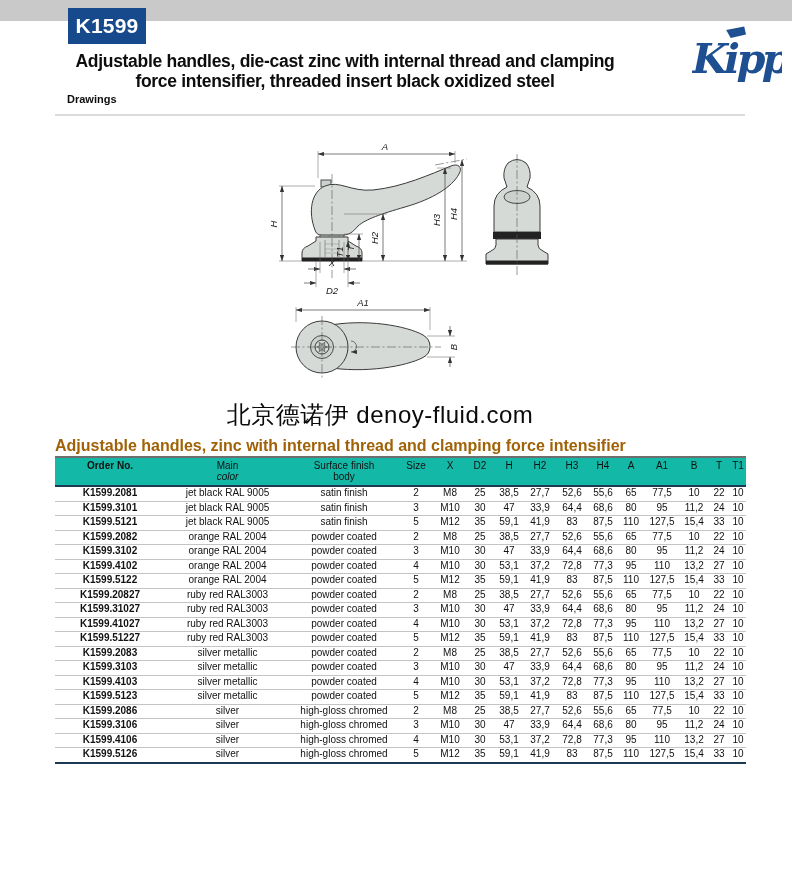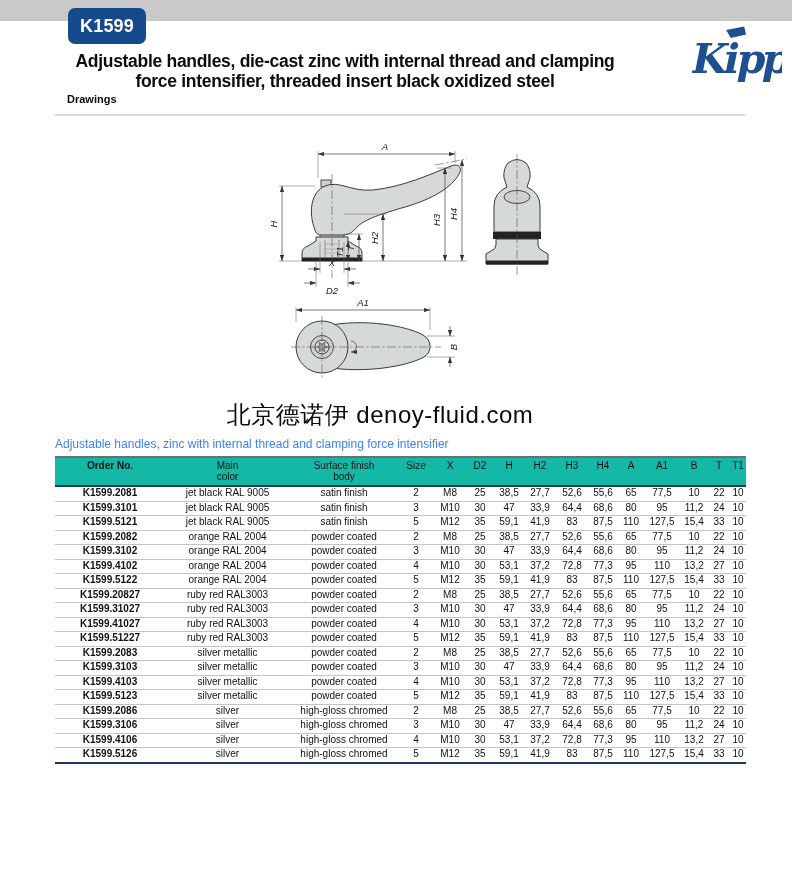--- a/index.html
+++ b/index.html
@@ -1,30 +1,30 @@
 <!DOCTYPE html>
 <html><head>
 <meta charset="utf-8">
 <style>
   html,body{margin:0;padding:0;background:#fff;}
   .page{position:relative;width:792px;height:870px;background:#fff;overflow:hidden;
         font-family:"Liberation Sans",sans-serif;color:#111;}
   .top-strip{position:absolute;left:0;top:0;width:792px;height:21px;background:#c9c9c9;}
   .badge{position:absolute;left:68px;top:8px;width:78px;height:36px;background:#164a8c;
-         color:#fff;font-weight:bold;font-size:18px;display:flex;align-items:center;justify-content:center;
-         letter-spacing:0.2px;border-radius:7px;}
+         color:#fff;font-weight:bold;font-size:21px;display:flex;align-items:center;justify-content:center;
+         letter-spacing:0.2px;}
   .title{position:absolute;left:55px;top:51px;width:580px;font-weight:bold;font-size:17.5px;
          line-height:20px;letter-spacing:-0.3px;color:#0d0d0d;text-align:center;}
   .section-label{position:absolute;left:55px;top:93px;font-weight:bold;font-size:11px;color:#0d0d0d;padding-left:12px;}
   .header-rule{position:absolute;left:55px;top:114px;width:690px;height:2px;background:#dadada;}
   .logo{position:absolute;left:692px;top:24px;width:90px;height:66px;}
   .watermark{position:absolute;left:0px;top:399px;width:760px;text-align:center;
              font-weight:normal;font-size:24px;color:#0a0a0a;letter-spacing:0.5px;}
   .drawing-svg{position:absolute;left:255px;top:130px;width:330px;height:262px;}
-  .table-title{position:absolute;left:55px;top:437px;font-weight:normal;font-size:12px;color:#3b82f6;}
+  .table-title{position:absolute;left:55px;top:437px;font-weight:bold;font-size:16px;color:#a16207;}
   .spec-table{position:absolute;left:55px;top:456px;width:691px;border-collapse:collapse;
               table-layout:fixed;font-size:10px;}
   .spec-table thead th{background:#14b8a6;font-weight:normal;vertical-align:top;
               padding:2px 0 3px 0;line-height:11px;border-top:2px solid #6e6e6e;
               border-bottom:2px solid #1c3a55;text-align:center;font-size:10px;}
   .spec-table thead th:first-child{font-weight:bold;}
   .spec-table tbody td{text-align:center;padding:1px 0 2px 0;line-height:10.5px;
               border-top:1px solid #c4c4c4;white-space:nowrap;overflow:hidden;}
   .spec-table tbody tr:first-child td{border-top:none;}
   .spec-table tbody tr:last-child td{border-bottom:2.5px solid #1c3a55;}
@@ -195,21 +195,21 @@
         <col class="c14">
     </colgroup>
     <thead>
       <tr>
           <th>
             <div>Order No.</div>
             <div style="min-height: 11px;"></div>
           </th>
           <th>
             <div>Main</div>
-            <div style="min-height: 11px;">color</div>
+            <div style="min-height: 11px; font-style: italic;">color</div>
           </th>
           <th>
             <div>Surface finish</div>
             <div style="min-height: 11px;">body</div>
           </th>
           <th>
             <div>Size</div>
             <div style="min-height: 11px;"></div>
           </th>
           <th>

